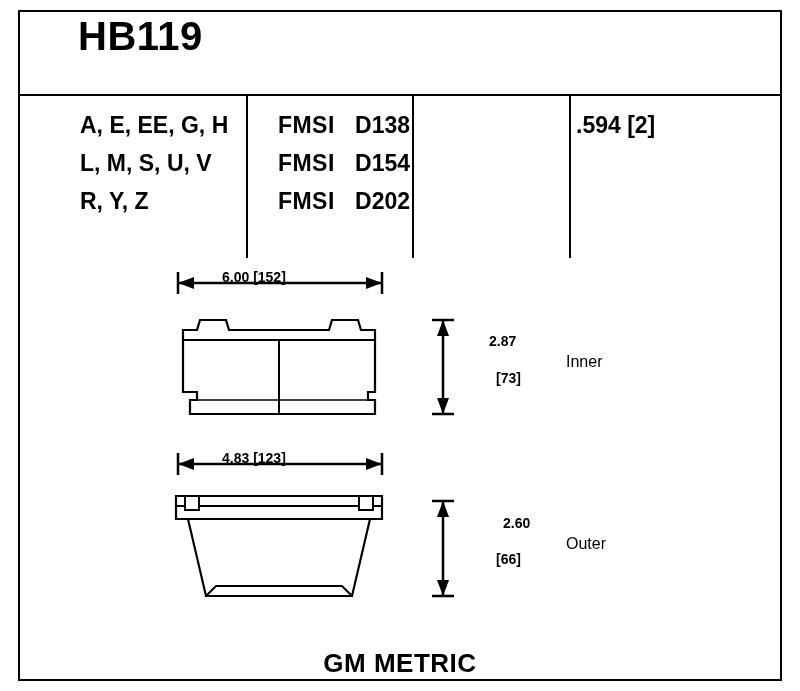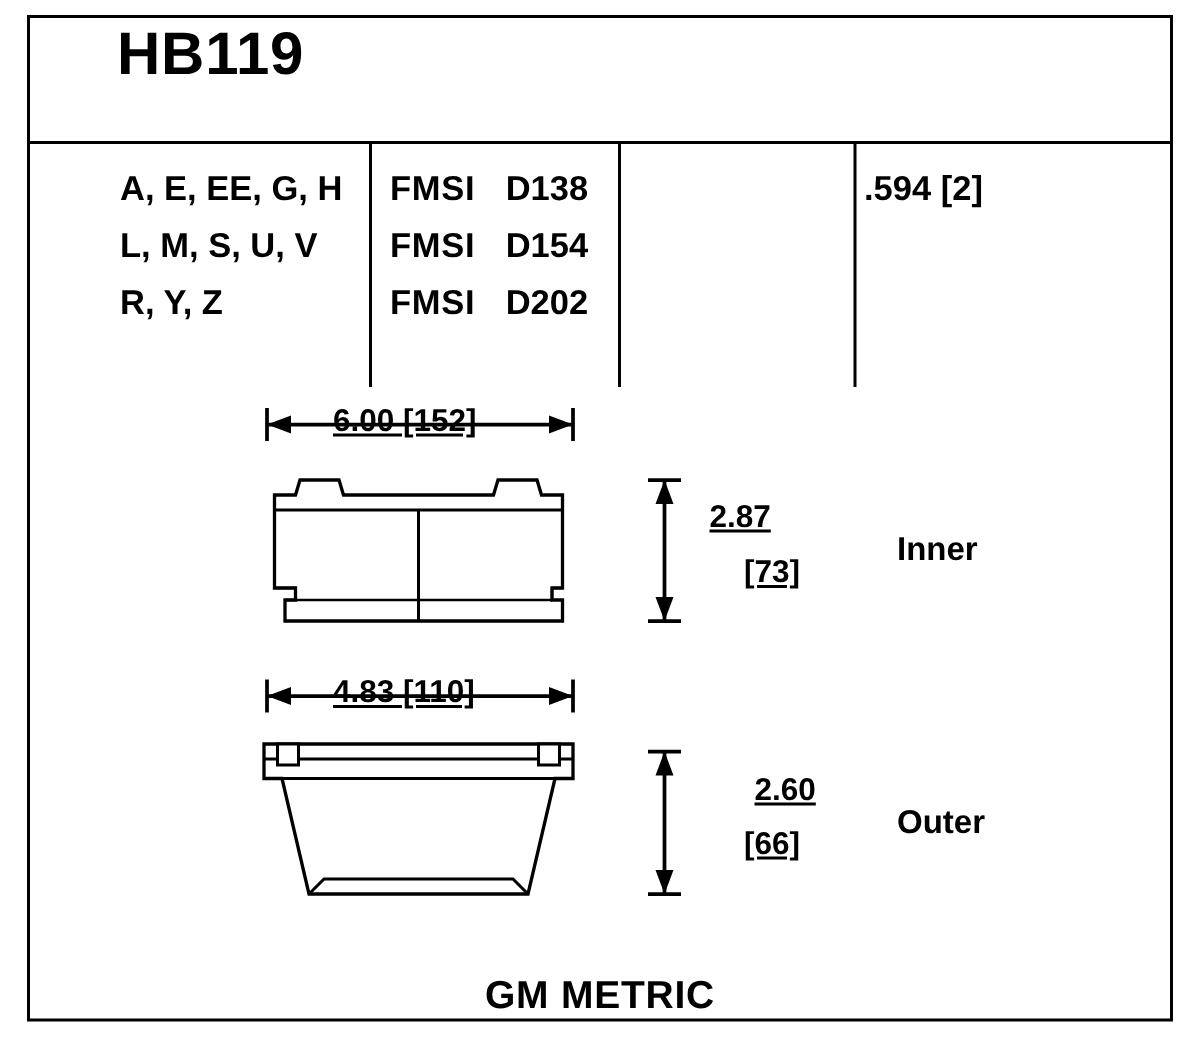--- a/index.html
+++ b/index.html
@@ -79,21 +79,21 @@
     font-size: 23px;
     font-weight: bold;
     line-height: 38px;
     white-space: nowrap;
   }
   .col-fmsi {
     position: absolute;
     left: 240px;
     top: 10px;
     width: 150px;
-    text-align: left;
+    text-align: right;
   }
   .col-fmsi .row {
     font-size: 23px;
     font-weight: bold;
     line-height: 38px;
     white-space: nowrap;
   }
   .col-fmsi .row .lbl { letter-spacing: 0.5px; }
   .col-thick {
     position: absolute;
@@ -110,31 +110,29 @@
   }
 
   
   .drawing {
     position: absolute;
     left: 0; top: 0; width: 800px; height: 691px;
     pointer-events: none;
   }
   .dim-text {
     position: absolute;
-    font-size: 21px;
-    font-weight: bold;
-    white-space: nowrap;
-    text-decoration: underline;
+    font-size: 14px;
+    font-weight: bold;
+    white-space: nowrap;
   }
   .label-text {
     position: absolute;
-    font-size: 22px;
-    font-weight: bold;
-    white-space: nowrap;
-    margin-left: 32px;
+    font-size: 16px;
+    font-weight: normal;
+    white-space: nowrap;
   }
   .footer {
     position: absolute;
     left: 0;
     top: 648px;
     width: 800px;
     text-align: center;
     font-size: 26px;
     font-weight: bold;
     letter-spacing: 0.5px;
@@ -268,25 +266,25 @@
       <line x1="443" y1="501" x2="443" y2="596" stroke="#000" stroke-width="2.5"></line>
       <polygon points="443,501 437,517 449,517" fill="#000"></polygon>
       <polygon points="443,596 437,580 449,580" fill="#000"></polygon>
       <line x1="432" y1="501" x2="454" y2="501" stroke="#000" stroke-width="2.5"></line>
       <line x1="432" y1="596" x2="454" y2="596" stroke="#000" stroke-width="2.5"></line>
     </g>
   </svg>
 
   <div class="dim-text" style="left:222px; top:269px;">6.00 [152]</div>
 
-  <div class="dim-text" style="left:473px; top:333px;">2.87</div>
+  <div class="dim-text" style="left:489px; top:333px;">2.87</div>
   <div class="dim-text" style="left:496px; top:370px;">[73]</div>
   <div class="label-text" style="left:566px; top:353px;">Inner</div>
 
-  <div class="dim-text" style="left:222px; top:450px;">4.83 [110]</div>
+  <div class="dim-text" style="left:222px; top:450px;">4.83 [123]</div>
 
   <div class="dim-text" style="left:503px; top:515px;">2.60</div>
   <div class="dim-text" style="left:496px; top:551px;">[66]</div>
   <div class="label-text" style="left:566px; top:535px;">Outer</div>
 
   <div class="footer">GM METRIC</div>
 
 </div>
 
 </body></html>

